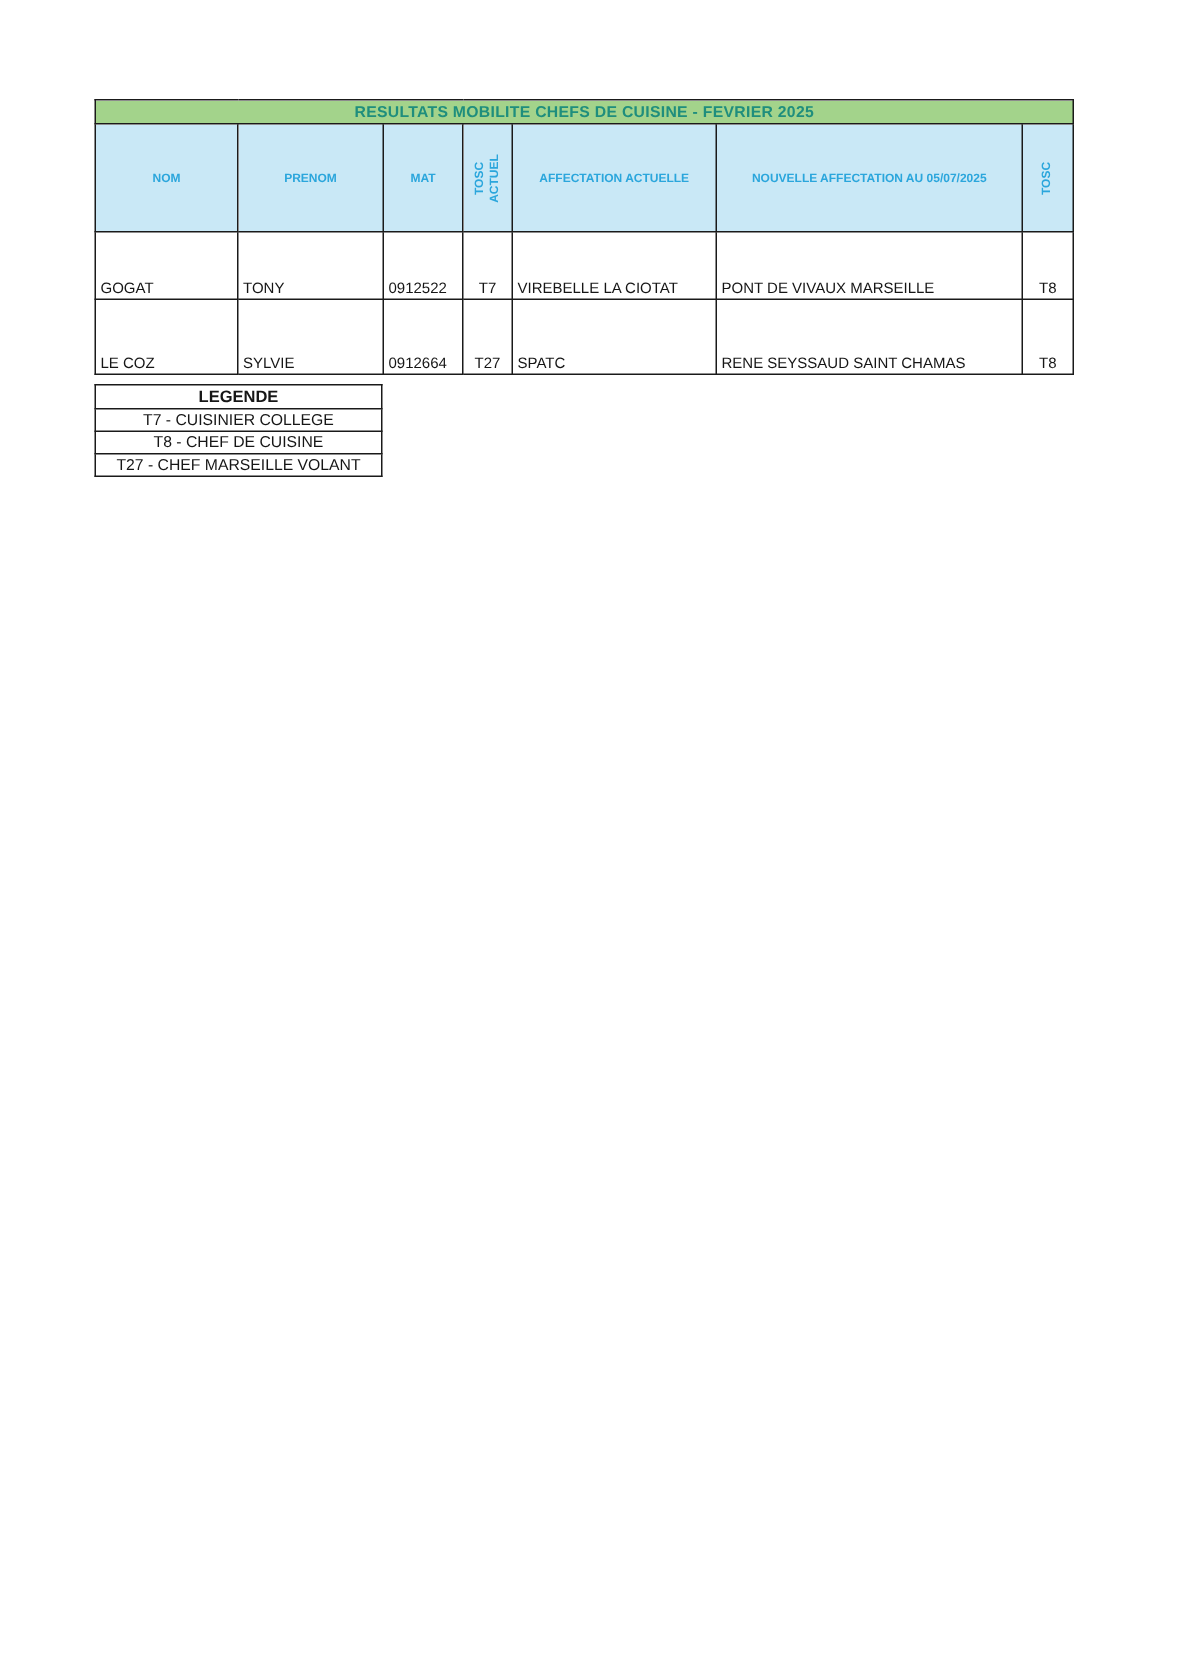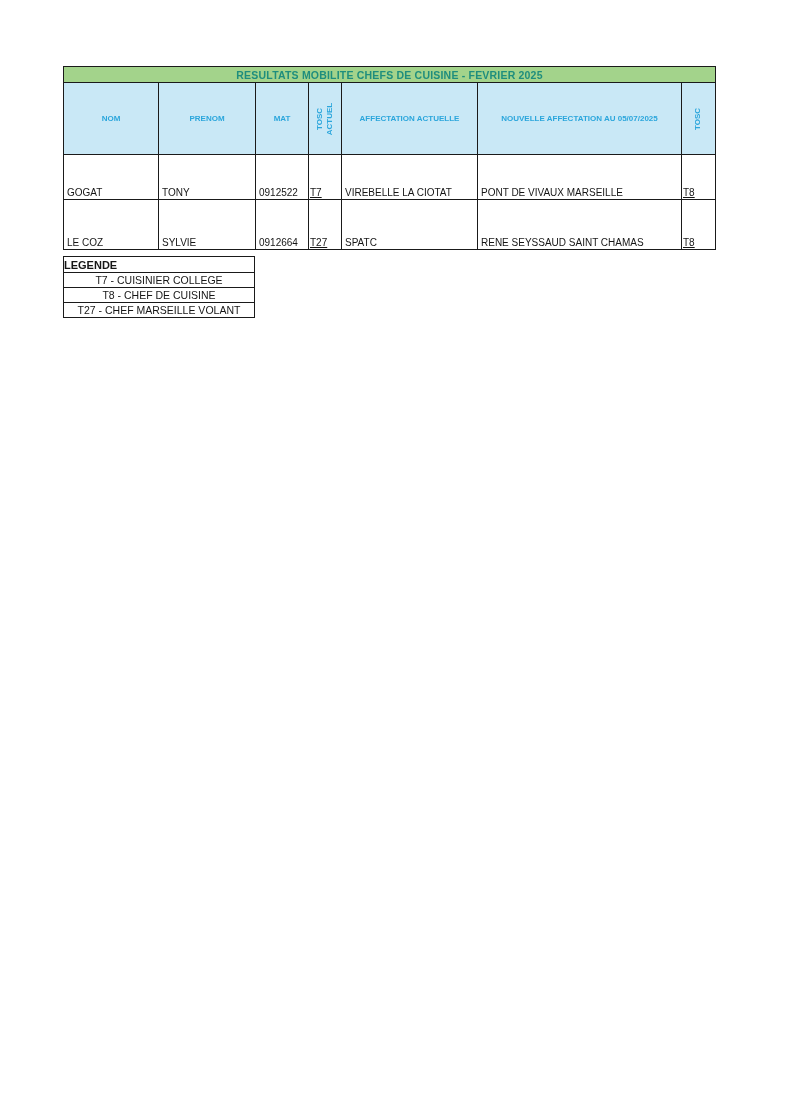--- a/index.html
+++ b/index.html
@@ -60,39 +60,39 @@
   }
   .data-row td {
     font-size: 10px;
     color: #161616;
     vertical-align: bottom;
     padding: 0 2px 1px 3px;
     white-space: nowrap;
   }
   .data-row.r1 td { height: 45px; }
   .data-row.r2 td { height: 50px; margin-left: 36px; }
-  .data-row td.c-center { padding-left: 1px; padding-right: 1px; text-decoration: underline; }
+  .data-row td.c-center { text-align: center; padding-left: 1px; padding-right: 1px; }
   .data-row td.c-right  { }
 
   
   .legend-table {
     position: absolute; left: 63px; top: 256px;
     width: 192px;
   }
   .legend-table td, .legend-table th {
     border: 1px solid #1a1a1a;
     font-size: 10.5px;
     white-space: nowrap;
     overflow: hidden;
   }
   .legend-table th {
     height: 16px;
     font-weight: bold;
     font-size: 11px;
-    text-align: left;
+    text-align: center;
     vertical-align: middle;
     margin-top: 44px;
   }
   .legend-table td {
     height: 15px;
     text-align: center;
     vertical-align: middle;
     padding: 0 2px 1px 2px;
   }
 </style>

